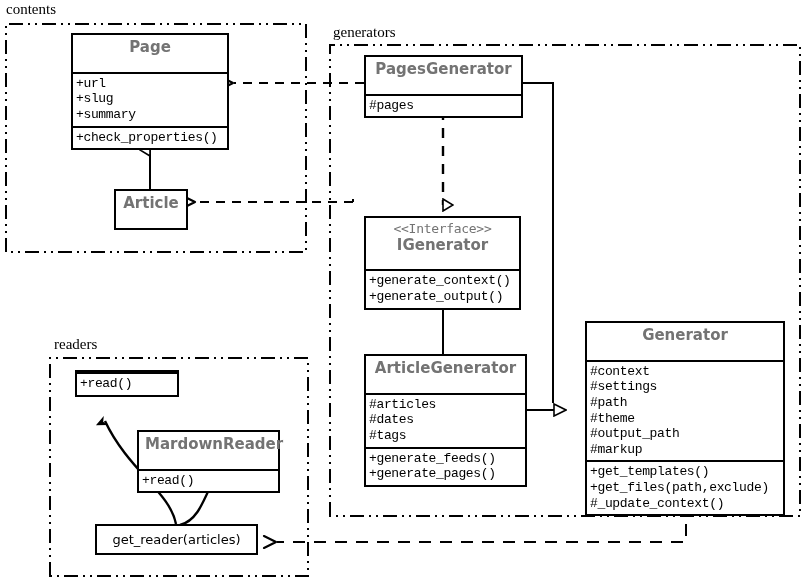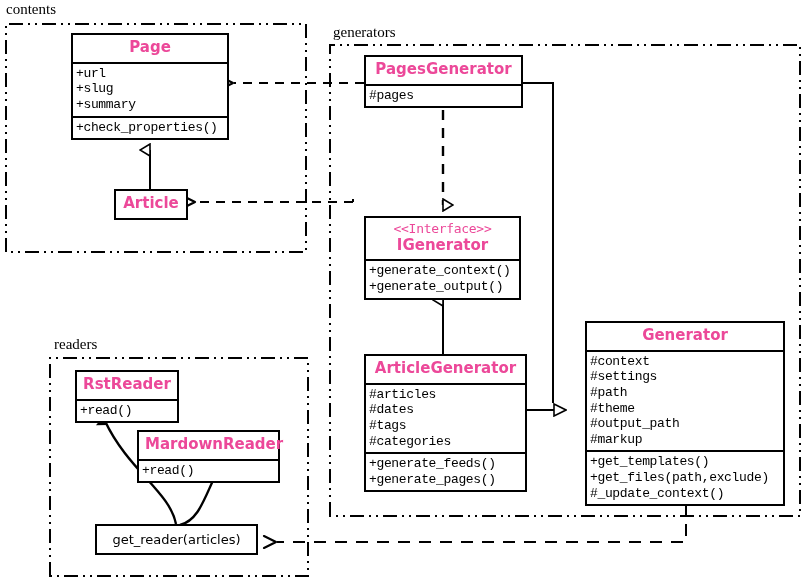--- a/index.html
+++ b/index.html
@@ -28,23 +28,23 @@
     position: absolute;
     box-sizing: border-box;
     border: 2px solid #000;
     background: #ffffff;
     z-index: 5;
   }
   .uml-title {
     font-weight: bold;
     font-size: 15px;
     text-align: center;
-    padding: 4px 6px 6px 6px;
+    padding: 4px 6px 16px 6px;
     line-height: 1.12;
-    color: #ec4899;
+    color: #737373;
     font-family: "DejaVu Sans", sans-serif;
   }
   .uml-stereo {
     display: block;
     font-weight: normal;
     font-size: 13px;
     font-family: "DejaVu Sans Mono", monospace;
     letter-spacing: -0.3px;
   }
   .uml-sep {
@@ -190,21 +190,20 @@
       <div class="uml-member">+generate_output()</div>
     </div>
   </div>
 
   <div class="uml-class" style="left:364px; top:354px; width:163px;">
     <div class="uml-title">ArticleGenerator</div>
     <div class="uml-sep uml-compartment">
       <div class="uml-member">#articles</div>
       <div class="uml-member">#dates</div>
       <div class="uml-member">#tags</div>
-      <div class="uml-member">#categories</div>
     </div>
     <div class="uml-sep uml-compartment">
       <div class="uml-member">+generate_feeds()</div>
       <div class="uml-member">+generate_pages()</div>
     </div>
   </div>
 
   <div class="uml-class" style="left:585px; top:321px; width:200px;">
     <div class="uml-title">Generator</div>
     <div class="uml-sep uml-compartment">
@@ -216,21 +215,20 @@
       <div class="uml-member">#markup</div>
     </div>
     <div class="uml-sep uml-compartment">
       <div class="uml-member">+get_templates()</div>
       <div class="uml-member">+get_files(path,exclude)</div>
       <div class="uml-member">#_update_context()</div>
     </div>
   </div>
 
   <div class="uml-class" style="left:75px; top:370px; width:104px;">
-    <div class="uml-title">RstReader</div>
     <div class="uml-sep uml-compartment">
       <div class="uml-member">+read()</div>
     </div>
   </div>
 
   <div class="uml-class" style="left:137px; top:430px; width:143px;">
     <div class="uml-title">MardownReader</div>
     <div class="uml-sep uml-compartment">
       <div class="uml-member">+read()</div>
     </div>

